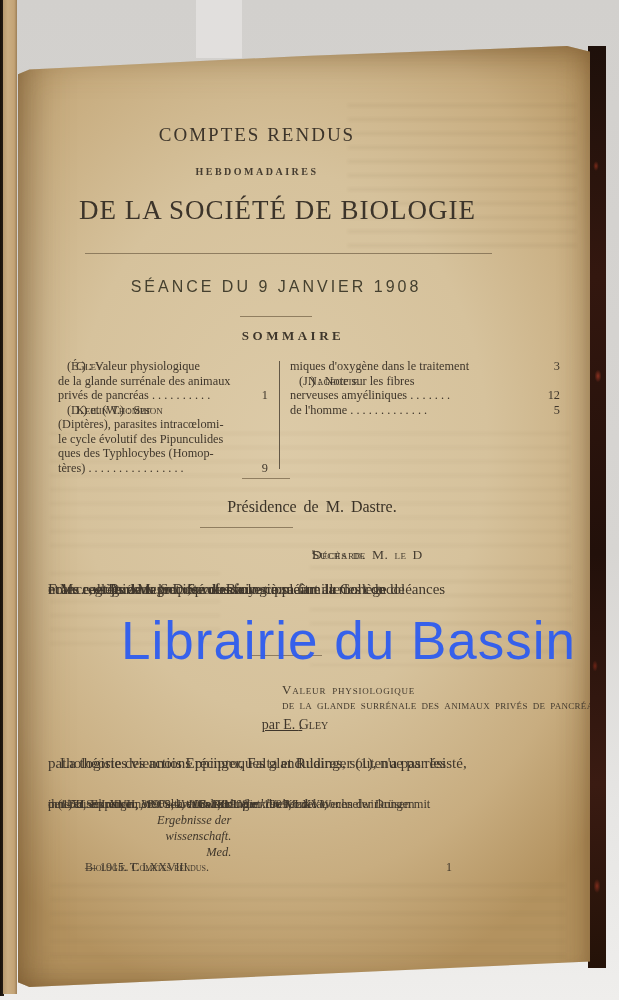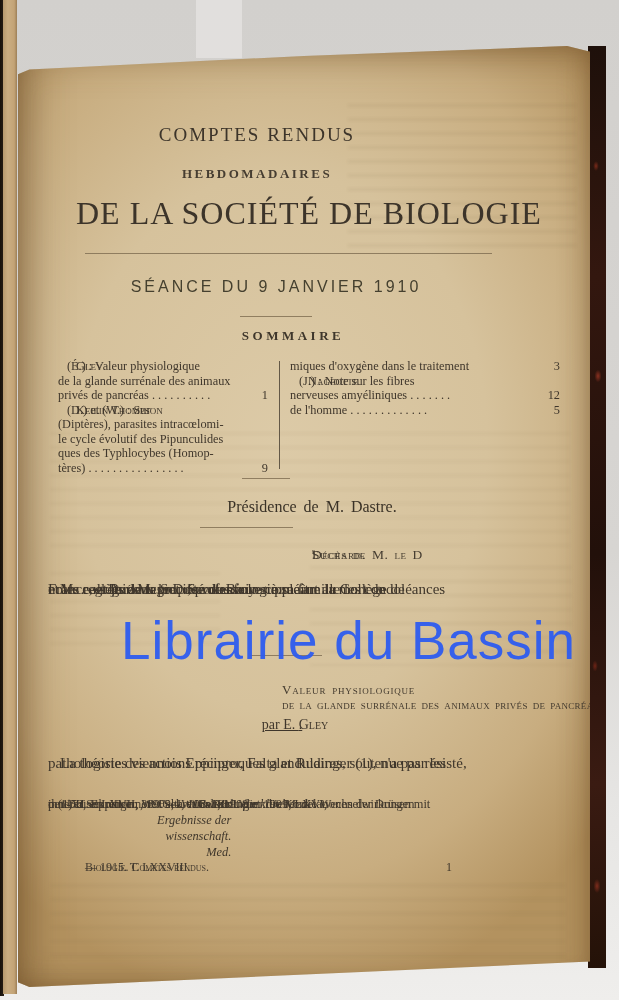--- a/index.html
+++ b/index.html
@@ -46,22 +46,22 @@
   #gh4 { left: 32px;  top: 526px; width: 170px; height: 84px;  opacity: .08; }
   #gh5 { left: 32px;  top: 838px; width: 515px; height: 74px;  opacity: .10; }
 
   .ctr { text-align: center; }
   .sc  { font-variant: small-caps; }
   sup  { font-size: .6em; vertical-align: .4em; position: static; }
   i    { font-style: italic; }
 
   
   #title1   { left: 39px; top: 78px;  width: 400px; font-size: 19px; letter-spacing: 2px; color: #3c342a; }
-  #subtitle { left: 39px; top: 120px; width: 400px; font-size: 13px; font-weight: 700; letter-spacing: 2.5px; color: #463d31; }
-  #title2   { left: 58px; top: 149px; width: 400px; font-size: 32px; letter-spacing: 1px; color: #3c342a; white-space: nowrap; text-align: center; }
+  #subtitle { left: 39px; top: 120px; width: 400px; font-size: 10px; font-weight: 700; letter-spacing: 2.5px; color: #463d31; }
+  #title2   { left: 58px; top: 149px; width: 400px; font-size: 27px; letter-spacing: 1px; color: #3c342a; white-space: nowrap; text-align: right; }
   .rule { height: 1px; background: #7d6b50; opacity: .8; }
   #rule1 { left: 67px;  top: 207px; width: 407px; }
   #seance { left: 58px; top: 232px; width: 400px; font-family: "Liberation Sans", sans-serif; font-size: 16px; letter-spacing: 3px; color: #45402f; }
   #rule2 { left: 222px; top: 270px; width: 72px; }
   #sommaire-label { left: 75px; top: 282px; width: 400px; font-size: 13px; font-weight: 700; letter-spacing: 3.5px; color: #3e362b; }
 
   
   #toc-left  { left: 40px;  top: 313px; width: 212px; }
   #toc-right { left: 272px; top: 313px; width: 272px; }
   #toc-divider { left: 261px; top: 315px; width: 1px; height: 108px; background: #4e4436; opacity: .85; }
@@ -115,21 +115,21 @@
   <div class="ghost" id="gh2"></div>
   <div class="ghost" id="gh3"></div>
   <div class="ghost" id="gh4"></div>
   <div class="ghost" id="gh5"></div>
 
   <div id="title1" class="ctr">COMPTES RENDUS</div>
   <div id="subtitle" class="ctr">HEBDOMADAIRES</div>
   <div id="title2">DE LA SOCIÉTÉ DE BIOLOGIE</div>
   <div id="rule1" class="rule"></div>
 
-  <div id="seance" class="ctr">SÉANCE DU 9 JANVIER 1910</div>
+  <div id="seance" class="ctr">SÉANCE DU 9 JANVIER 1908</div>
   <div id="rule2" class="rule"></div>
 
   <div id="sommaire-label" class="ctr">SOMMAIRE</div>
   <div id="toc-left" class="toc-col">
       <div class="toc-entry">
         <div class="toc-line first"><span class="sc">Gley</span> (É.) : Valeur physiologique</div>
         <div class="toc-line">de la glande surrénale des animaux</div>
         <div class="toc-line">privés de pancréas . . . . . . . . . .</div>
         <span class="toc-page">1</span>
       </div>

